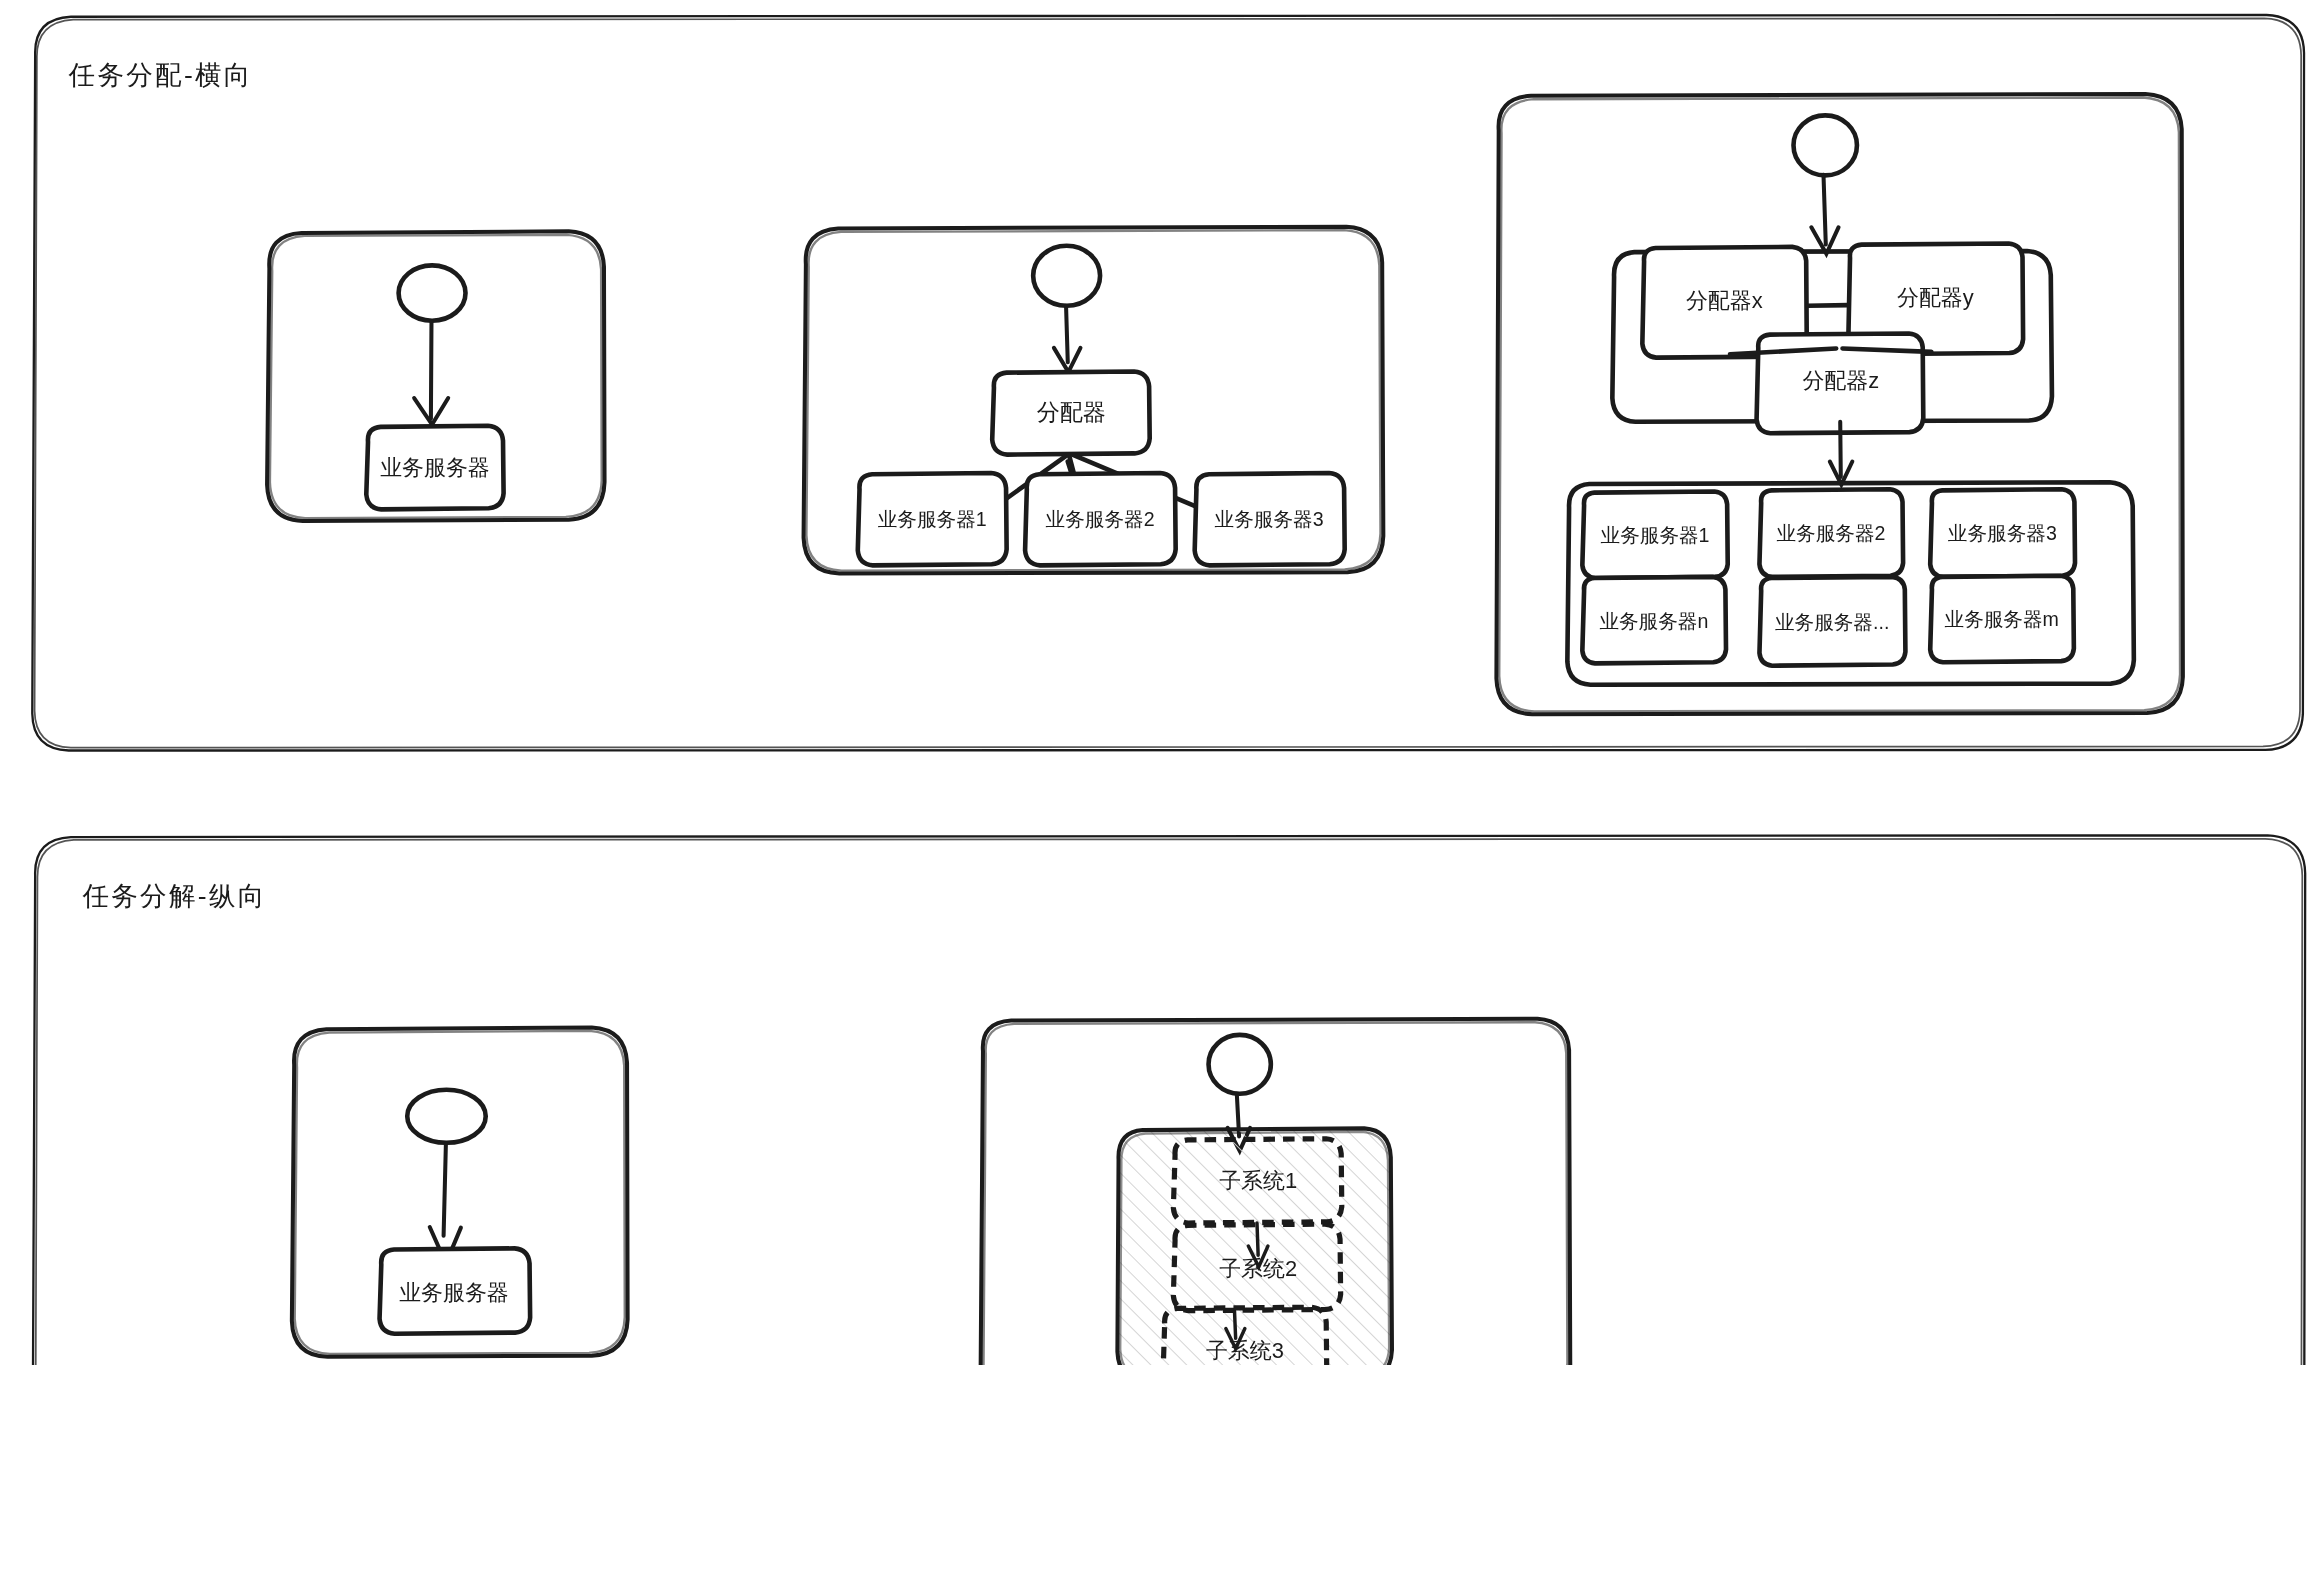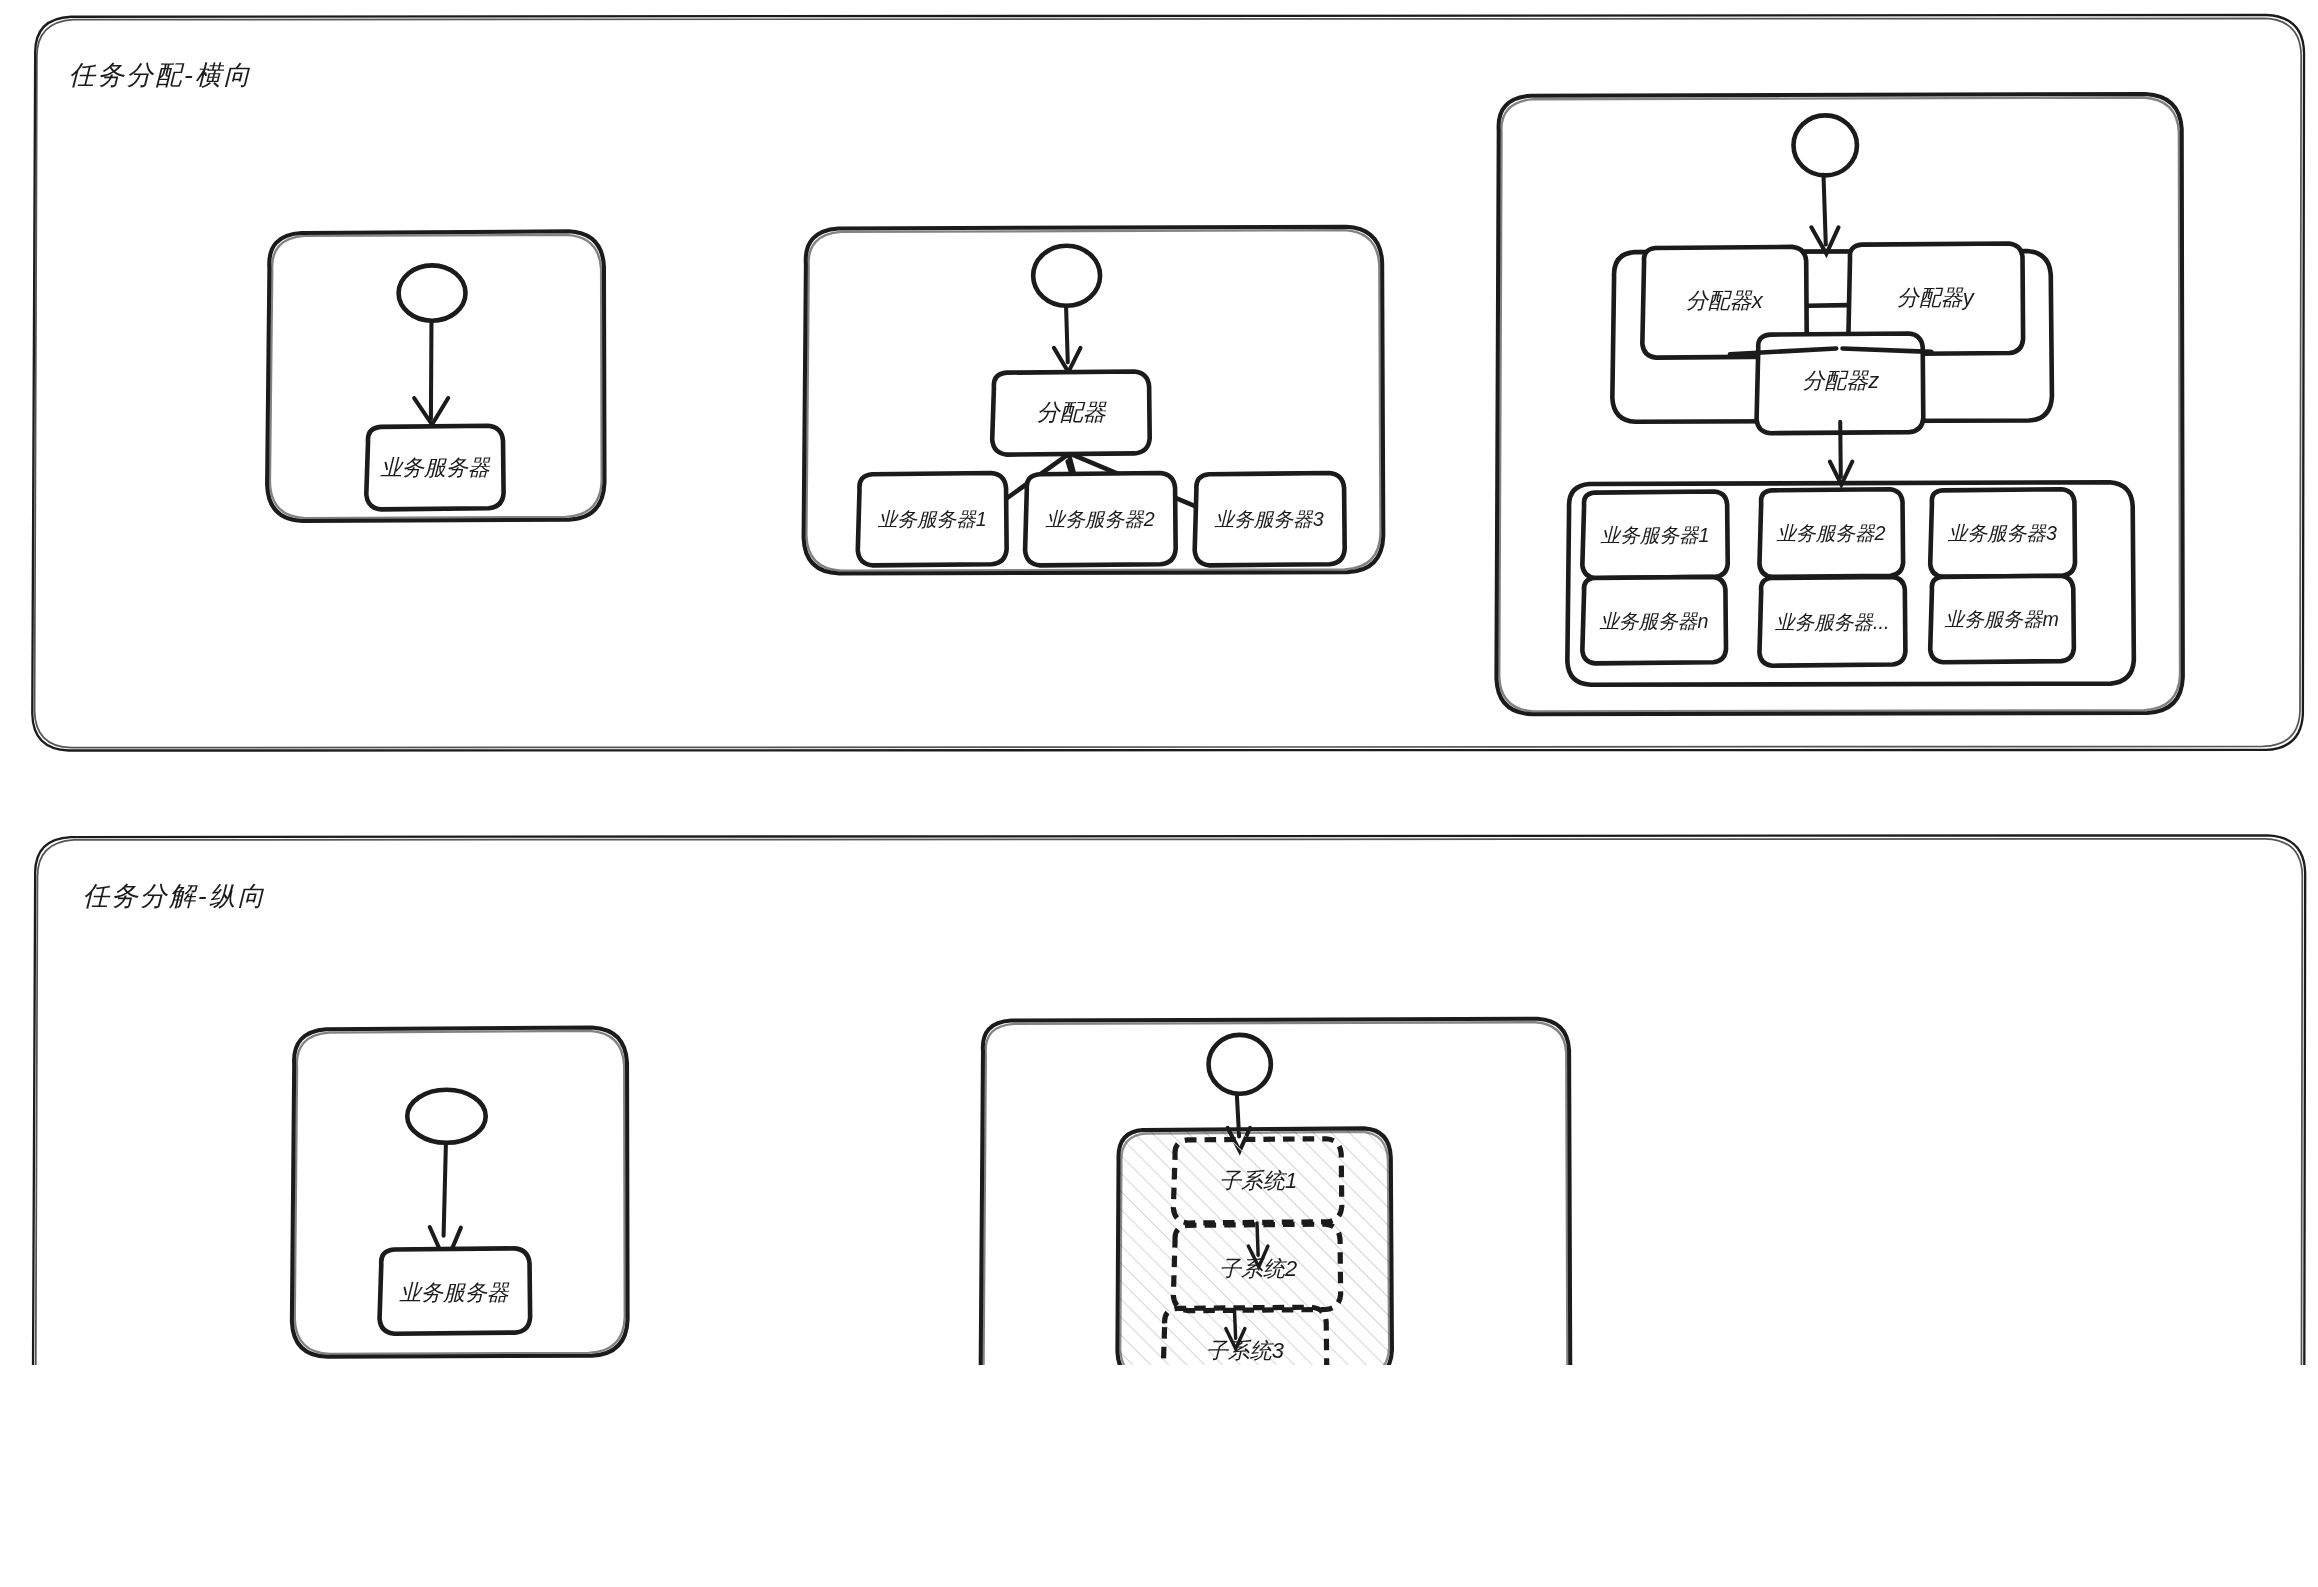--- a/index.html
+++ b/index.html
@@ -1,17 +1,17 @@
 <!DOCTYPE html>
 <html style="font-size:9.2px"><head>
 <meta charset="utf-8">
 <style>
   html,body{margin:0;padding:0;background:#ffffff;}
   body{font-family:"Liberation Sans", sans-serif;}
-  #stage{position:relative;width:2319px;height:1365px;background:#fff;overflow:hidden;font-style:italic;}
+  #stage{position:relative;width:2319px;height:1365px;background:#fff;overflow:hidden;}
   svg{display:block;}
   text{ font-family:"Liberation Sans", sans-serif; fill:#1b1b1b; }
   .panel-title{ font-size:46px; letter-spacing:4px; }
   .node-label{ font-size:38px; }
   .node-label-sm{ font-size:34px; }
   .node-label-lg{ font-size:40px; }
 </style>
 </head>
 <body>
 

